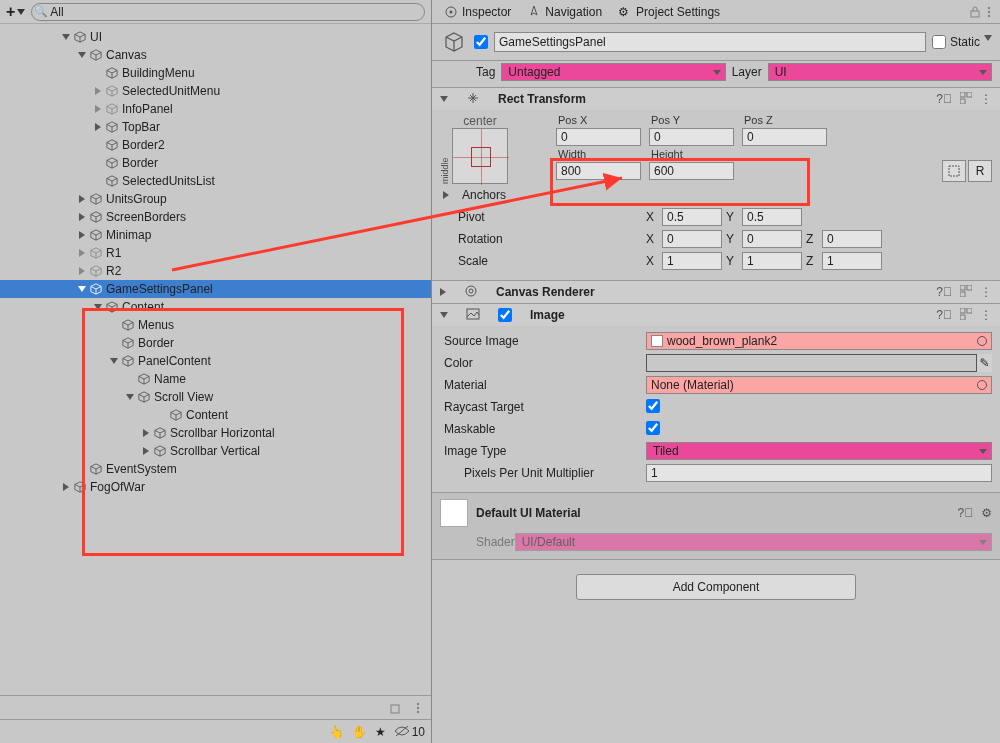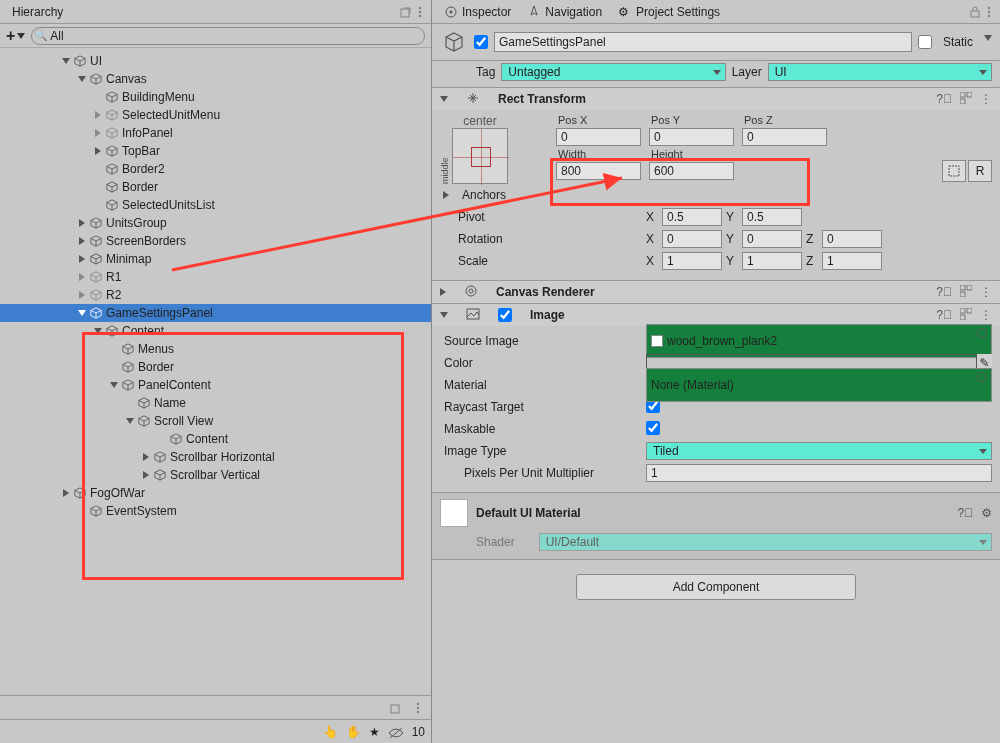--- a/index.html
+++ b/index.html
@@ -25,23 +25,23 @@
   .toggle { width: 12px; display: inline-flex; justify-content: center; align-items: center; }
   .cube-wrap { width: 16px; height: 16px; display: inline-flex; justify-content: center; align-items: center; }
   .cube { width: 12px; height: 12px; stroke: #555; stroke-width: 1; fill: none; }
   .row-label { padding-left: 2px; }
   .status-bar { height: 24px; border-top: 1px solid #999; display: flex; align-items: center; padding: 0 6px; gap: 6px; }
   .status-bar .right { margin-left: auto; display: flex; align-items: center; gap: 8px; }
   .hl-box { position: absolute; border: 3px solid #ff3b2f; pointer-events: none; }
   .insp-header { display: flex; align-items: center; gap: 6px; padding: 4px 8px; border-bottom: 1px solid #999; }
   .insp-icon { width: 28px; height: 28px; display: flex; align-items: center; justify-content: center; }
   .name-field { flex: 1; height: 20px; background: #e2e2e2; border: 1px solid #888; padding: 0 4px; }
-  .static-check { display: flex; align-items: flex-start; gap: 11px; }
+  .static-check { display: flex; align-items: flex-start; gap: 4px; }
   .row2 { display: flex; align-items: center; gap: 6px; padding: 2px 8px 6px 44px; border-bottom: 1px solid #999; }
-  .dropdown { background: #5eead4; border: 1px solid #888; height: 18px; display: flex; align-items: center; padding: 0 16px 0 6px; position: relative; min-width: 80px; }
+  .dropdown { background: #ec4899; border: 1px solid #888; height: 18px; display: flex; align-items: center; padding: 0 16px 0 6px; position: relative; min-width: 80px; }
   .dropdown::after { content: ""; position: absolute; right: 4px; top: 6px; border-left: 4px solid transparent; border-right: 4px solid transparent; border-top: 5px solid #555; }
   .component { border-bottom: 1px solid #999; }
   .comp-head { display: flex; align-items: center; height: 22px; padding: 0 8px; gap: 18px; background: #cdcdcd; }
   .comp-title { font-weight: bold; }
   .comp-icons { margin-left: auto; display: flex; gap: 8px; opacity: 0.7; align-items: center; }
   .comp-body { padding: 4px 8px 8px 8px; position: relative; }
   .anchor-diag { width: 56px; height: 56px; background: #d8d8d8; border: 1px solid #888; position: relative; }
   .anchor-diag .sq { position: absolute; left: 18px; top: 18px; width: 20px; height: 20px; border: 1px solid #a33; }
   .anchor-diag .crossv { position: absolute; left: 28px; top: 0; width: 1px; height: 56px; background: #a33; opacity:0.5;}
   .anchor-diag .crossh { position: absolute; left: 0; top: 28px; width: 56px; height: 1px; background: #a33; opacity:0.5;}
@@ -49,59 +49,40 @@
   .fields-grid { flex:1; display: grid; grid-template-columns: 85px 85px 85px; gap: 2px 8px; align-content: start; }
   .fld-lbl { font-size: 11px; color: #333; padding-left: 2px; }
   .fld-in { height: 18px; background: #e4e4e4; border: 1px solid #888; padding: 0 4px; width:100%; }
   .prop-row { display: flex; align-items: center; height: 22px; gap: 6px; }
   .prop-label { width: 200px; padding-left: 4px; }
   .prop-label.indent { padding-left: 18px; }
   .prop-val { flex: 1; }
   .xyz { display: flex; gap: 4px; align-items: center; }
   .xyz .lbl { width: 12px; }
   .xyz input { width: 60px; height: 18px; background: #e4e4e4; border: 1px solid #888; padding: 0 4px; }
-  .objfield { display: flex; align-items: center; height: 18px; border: 1px solid #888; background: #15803d; padding: 16px 4px; position: relative; }
+  .objfield { display: flex; align-items: center; height: 18px; border: 1px solid #888; background: #fca5a5; padding: 0 4px; position: relative; }
   .objfield .circ { position: absolute; right: 4px; top: 3px; width: 10px; height: 10px; border: 1px solid #555; border-radius: 50%; }
   .color-sw { height: 18px; border: 1px solid #555; position: relative; }
   .color-sw .eyedrop { position:absolute; right:-1px; top:-1px; bottom:-1px; width:16px; background:#d0d0d0; border-left:1px solid #555; display:flex; align-items:center; justify-content:center; }
   .add-comp { margin: 14px auto; width: 280px; height: 26px; background: #dcdcdc; border: 1px solid #888; display: flex; align-items: center; justify-content: center; border-radius: 3px; }
-  .shader-row { display:flex; align-items:center; gap:24px; padding:4px 8px 8px 44px;text-align:center; }
+  .shader-row { display:flex; align-items:center; gap:0; padding:4px 8px 8px 44px;text-align:center; }
   .shader-head { display:flex; align-items:center; gap:8px; padding:6px 8px 2px 8px; }
   .mat-icon { width:28px; height:28px; background:#fff; border:1px solid #aaa; }
   input[type=checkbox]{ width:14px; height:14px;}
   .tri { display:inline-block; width:0; height:0; border-top:4px solid transparent; border-bottom:4px solid transparent; border-left:6px solid #555;}
   .tri.down { border-left:4px solid transparent; border-right:4px solid transparent; border-top:6px solid #555; border-bottom:none; width:0; height:0;}
   .arrow-line { position:absolute; pointer-events:none; }
   .mini-btn { width:24px; height:22px; border:1px solid #888; background:#dcdcdc; display:inline-flex; align-items:center; justify-content:center; }
   .mini-btns { display:flex; gap:2px; margin-left:auto; }
   .vmid { writing-mode: vertical-rl; transform: rotate(180deg); font-size:9px; color:#555;}
 </style>
 </head>
 <body>
 
 <div class="panel-left">
-  <div class="tabbar">
-    <div class="tab active">
-      <span>Hierarchy</span>
-    </div>
-    <div class="flex-spacer"></div>
-    <span class="popout-icon">
-      <svg viewBox="0 0 14 14">
-          <rect x="2" y="4" width="8" height="8" fill="none" stroke="#555"></rect>
-          <path d="M5 3h6v6" fill="none" stroke="#555"></path>
-        </svg>
-    </span>
-    <span class="menu-icon">
-      <svg viewBox="0 0 14 14">
-          <circle cx="7" cy="3" r="1.3" fill="#555"></circle>
-          <circle cx="7" cy="7" r="1.3" fill="#555"></circle>
-          <circle cx="7" cy="11" r="1.3" fill="#555"></circle>
-        </svg>
-    </span>
-  </div>
   <div class="toolbar">
     <span style="display:flex;align-items:center;gap:2px;">
       <span style="font-size:16px; font-weight:bold;">+</span>
         <span class="tri down" style="border-top-color:#333;"></span>
     </span>
     <div class="search-wrap">
       <span class="icon">🔍</span>
       <input type="text" value="All" style="">
     </div>
   </div>
@@ -349,39 +330,39 @@
         <span class="toggle">
           <span class="tri"></span>
         </span>
         <span class="cube-wrap">
           <svg class="cube" viewBox="0 0 14 14">
             <path d="M7 1 L13 4 L13 10 L7 13 L1 10 L1 4 Z M1 4 L7 7 L13 4 M7 7 V13"></path>
           </svg>
         </span>
         <span class="row-label">Scrollbar Vertical</span>
       </div>
+      <div class="row" style="--indent: 76px;">
+        <span class="toggle"></span>
+        <span class="cube-wrap">
+          <svg class="cube" viewBox="0 0 14 14">
+            <path d="M7 1 L13 4 L13 10 L7 13 L1 10 L1 4 Z M1 4 L7 7 L13 4 M7 7 V13"></path>
+          </svg>
+        </span>
+        <span class="row-label">EventSystem</span>
+      </div>
       <div class="row" style="--indent: 60px;">
         <span class="toggle">
           <span class="tri"></span>
         </span>
         <span class="cube-wrap">
           <svg class="cube" viewBox="0 0 14 14">
             <path d="M7 1 L13 4 L13 10 L7 13 L1 10 L1 4 Z M1 4 L7 7 L13 4 M7 7 V13"></path>
           </svg>
         </span>
         <span class="row-label">FogOfWar</span>
-      </div>
-      <div class="row" style="--indent: 76px;">
-        <span class="toggle"></span>
-        <span class="cube-wrap">
-          <svg class="cube" viewBox="0 0 14 14">
-            <path d="M7 1 L13 4 L13 10 L7 13 L1 10 L1 4 Z M1 4 L7 7 L13 4 M7 7 V13"></path>
-          </svg>
-        </span>
-        <span class="row-label">EventSystem</span>
       </div>
       <div class="hl-box" style="left:82px; top:284px; width:322px; height:248px;"></div>
   </div>
 
   <div class="status-bar">
     <div class="right">
       <span class="popout-icon"><svg viewBox="0 0 14 14">
             <rect x="2" y="4" width="8" height="8" fill="none" stroke="#555"></rect>
           </svg></span>
       <span class="menu-icon"><svg viewBox="0 0 14 14">
@@ -389,21 +370,21 @@
             <circle cx="7" cy="7" r="1.2" fill="#555"></circle>
             <circle cx="7" cy="11" r="1.2" fill="#555"></circle>
           </svg></span>
     </div>
   </div>
   <div class="status-bar" style="border-top:1px solid #999;">
      <div class="right">
        <span>👆</span>
        <span>✋</span>
        <span>★</span>
-       <span style="display:flex;align-items:flex-end;gap:8px;">
+       <span style="display:flex;align-items:flex-start;gap:2px;">
          <svg width="16" height="12" viewBox="0 0 16 12">
             <path d="M1 6 Q8 -2 15 6 Q8 14 1 6" fill="none" stroke="#555"></path>
             <line x1="2" y1="11" x2="14" y2="1" stroke="#555"></line>
           </svg>
          <span>10</span>
        </span>
      </div>
   </div>
 </div>
 

